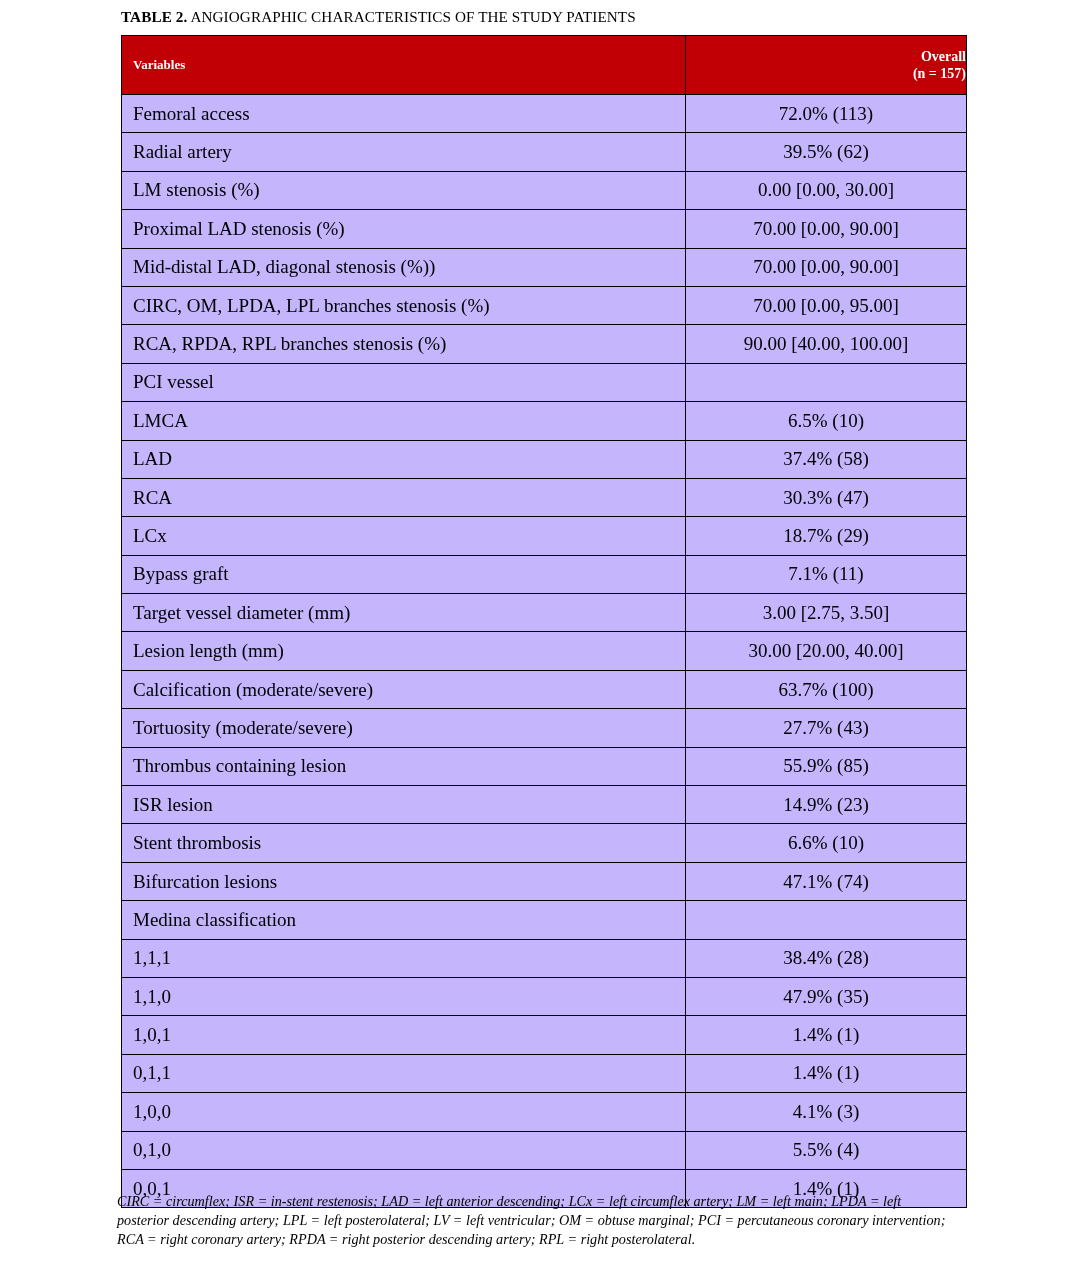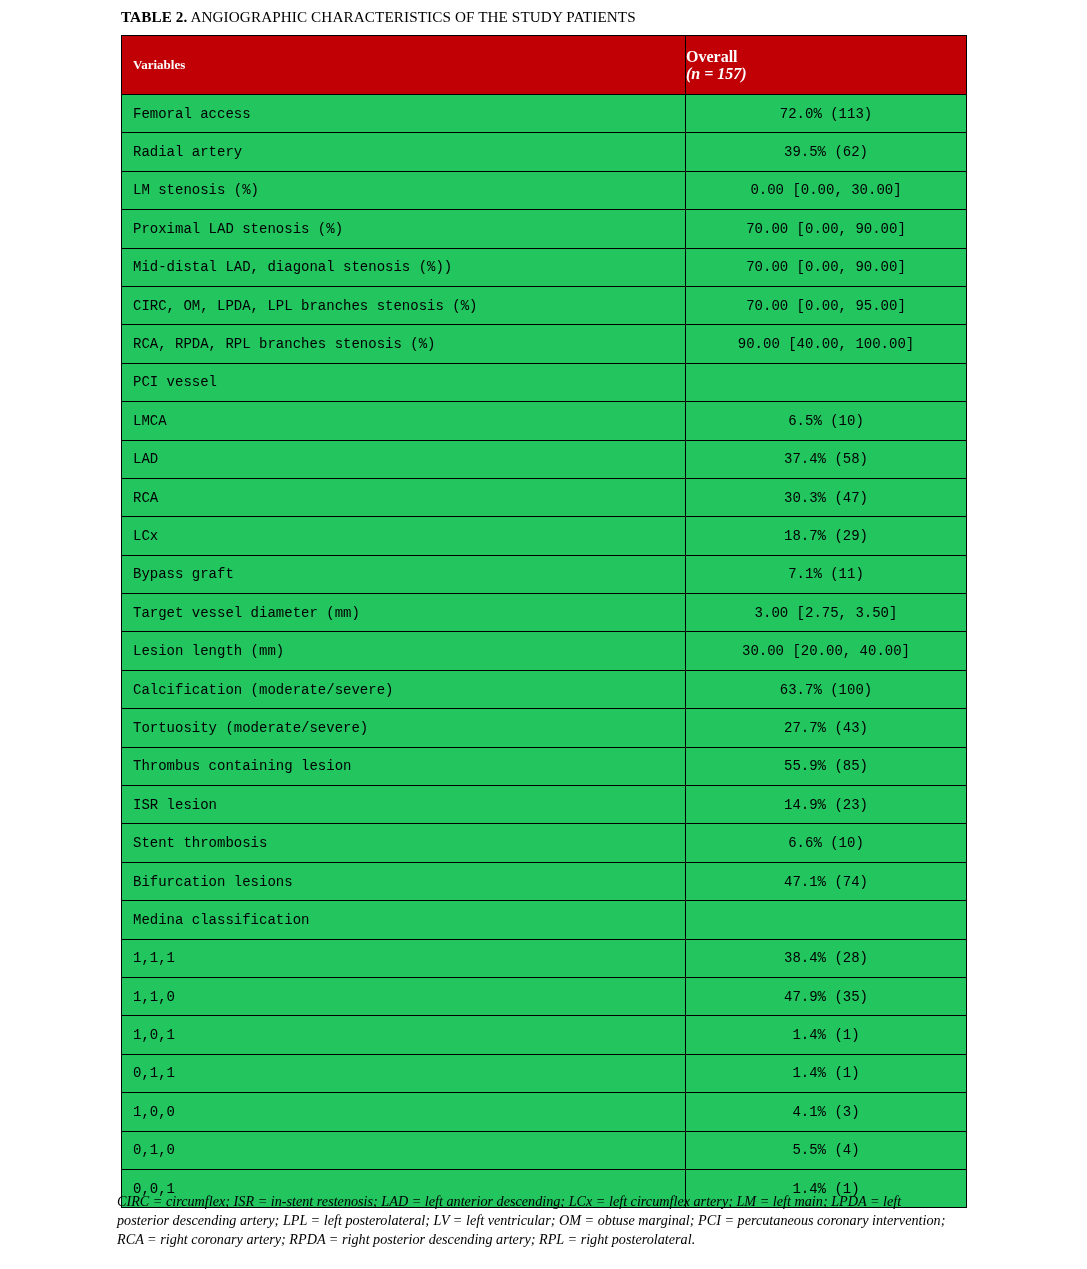--- a/index.html
+++ b/index.html
@@ -64,35 +64,34 @@
     padding: 0;
     height: 58px;
     vertical-align: middle;
   }
   th.th-variables {
     text-align: left;
     padding-left: 11px;
     font-size: 13px;
   }
   th.th-overall {
-    text-align: left;
-    font-size: 16px;
+    text-align: right;
+    font-size: 14px;
     line-height: 17px;
   }
   th.th-overall .hdr-line1 { display: block; }
-  th.th-overall .hdr-line2 { display: block; font-style: italic; }
+  th.th-overall .hdr-line2 { display: block; }
 
   tbody td {
     border: 1.2px solid #000;
     height: 37.4px;
     padding: 0 11px;
-    font-size: 14px;
+    font-size: 19px;
     vertical-align: middle;
-    background: #22c55e;
-    font-family: Liberation Mono, monospace;
+    background: #c4b5fd;
   }
   td.cell-variable {
     text-align: left;
   }
   td.cell-value {
     text-align: center;
   }
 
   
   .footnote {

